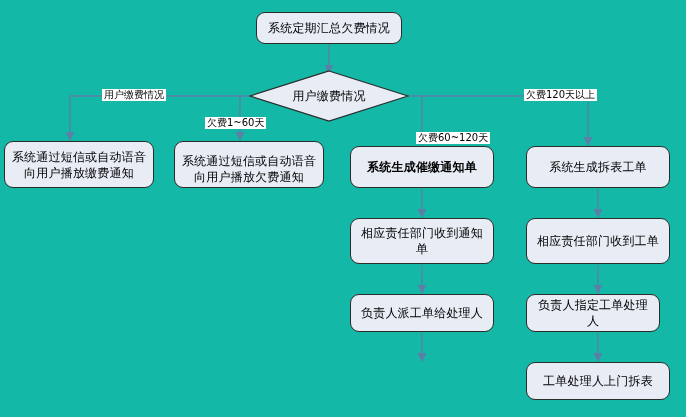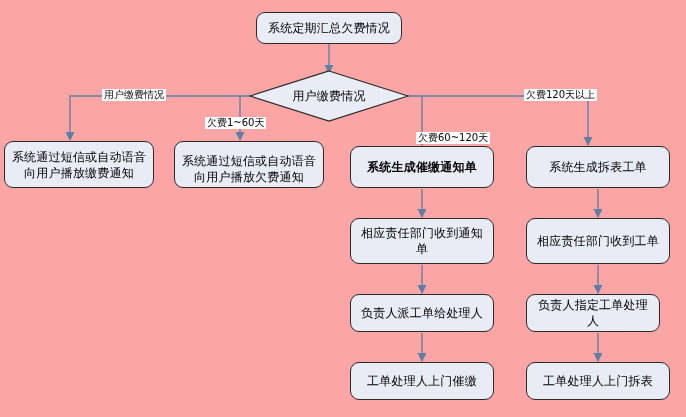--- a/index.html
+++ b/index.html
@@ -5,21 +5,21 @@
 <style>
   html, body {
     margin: 0;
     padding: 0;
     background: #ffffff;
   }
   #canvas {
     position: relative;
     width: 686px;
     height: 417px;
-    background: #fca5a5;
+    background: #14b8a6;
     font-family: "DejaVu Sans", "Liberation Sans", sans-serif;
     overflow: hidden;
   }
   #edges {
     position: absolute;
     left: 0;
     top: 0;
     width: 686px;
     height: 417px;
     pointer-events: none;
@@ -140,23 +140,20 @@
 
   <div class="node" style="left:350px; top:146px; width:144px; height:42px;font-weight:bold;">
     <span>系统生成催缴通知单</span>
   </div>
   <div class="node" style="left:350px; top:218px; width:144px; height:46px;">
     <span>相应责任部门收到通知单</span>
   </div>
   <div class="node" style="left:350px; top:294px; width:144px; height:38px;">
     <span>负责人派工单给处理人</span>
   </div>
-  <div class="node" style="left:350px; top:362px; width:144px; height:38px;">
-    <span>工单处理人上门催缴</span>
-  </div>
 
   <div class="node" style="left:526px; top:218px; width:144px; height:46px;">
     <span>相应责任部门收到工单</span>
   </div>
   <div class="node" style="left:526px; top:146px; width:144px; height:42px;">
     <span>系统生成拆表工单</span>
   </div>
   <div class="node" style="left:526px; top:294px; width:134px; height:38px;">
     <span>负责人指定工单处理人</span>
   </div>

